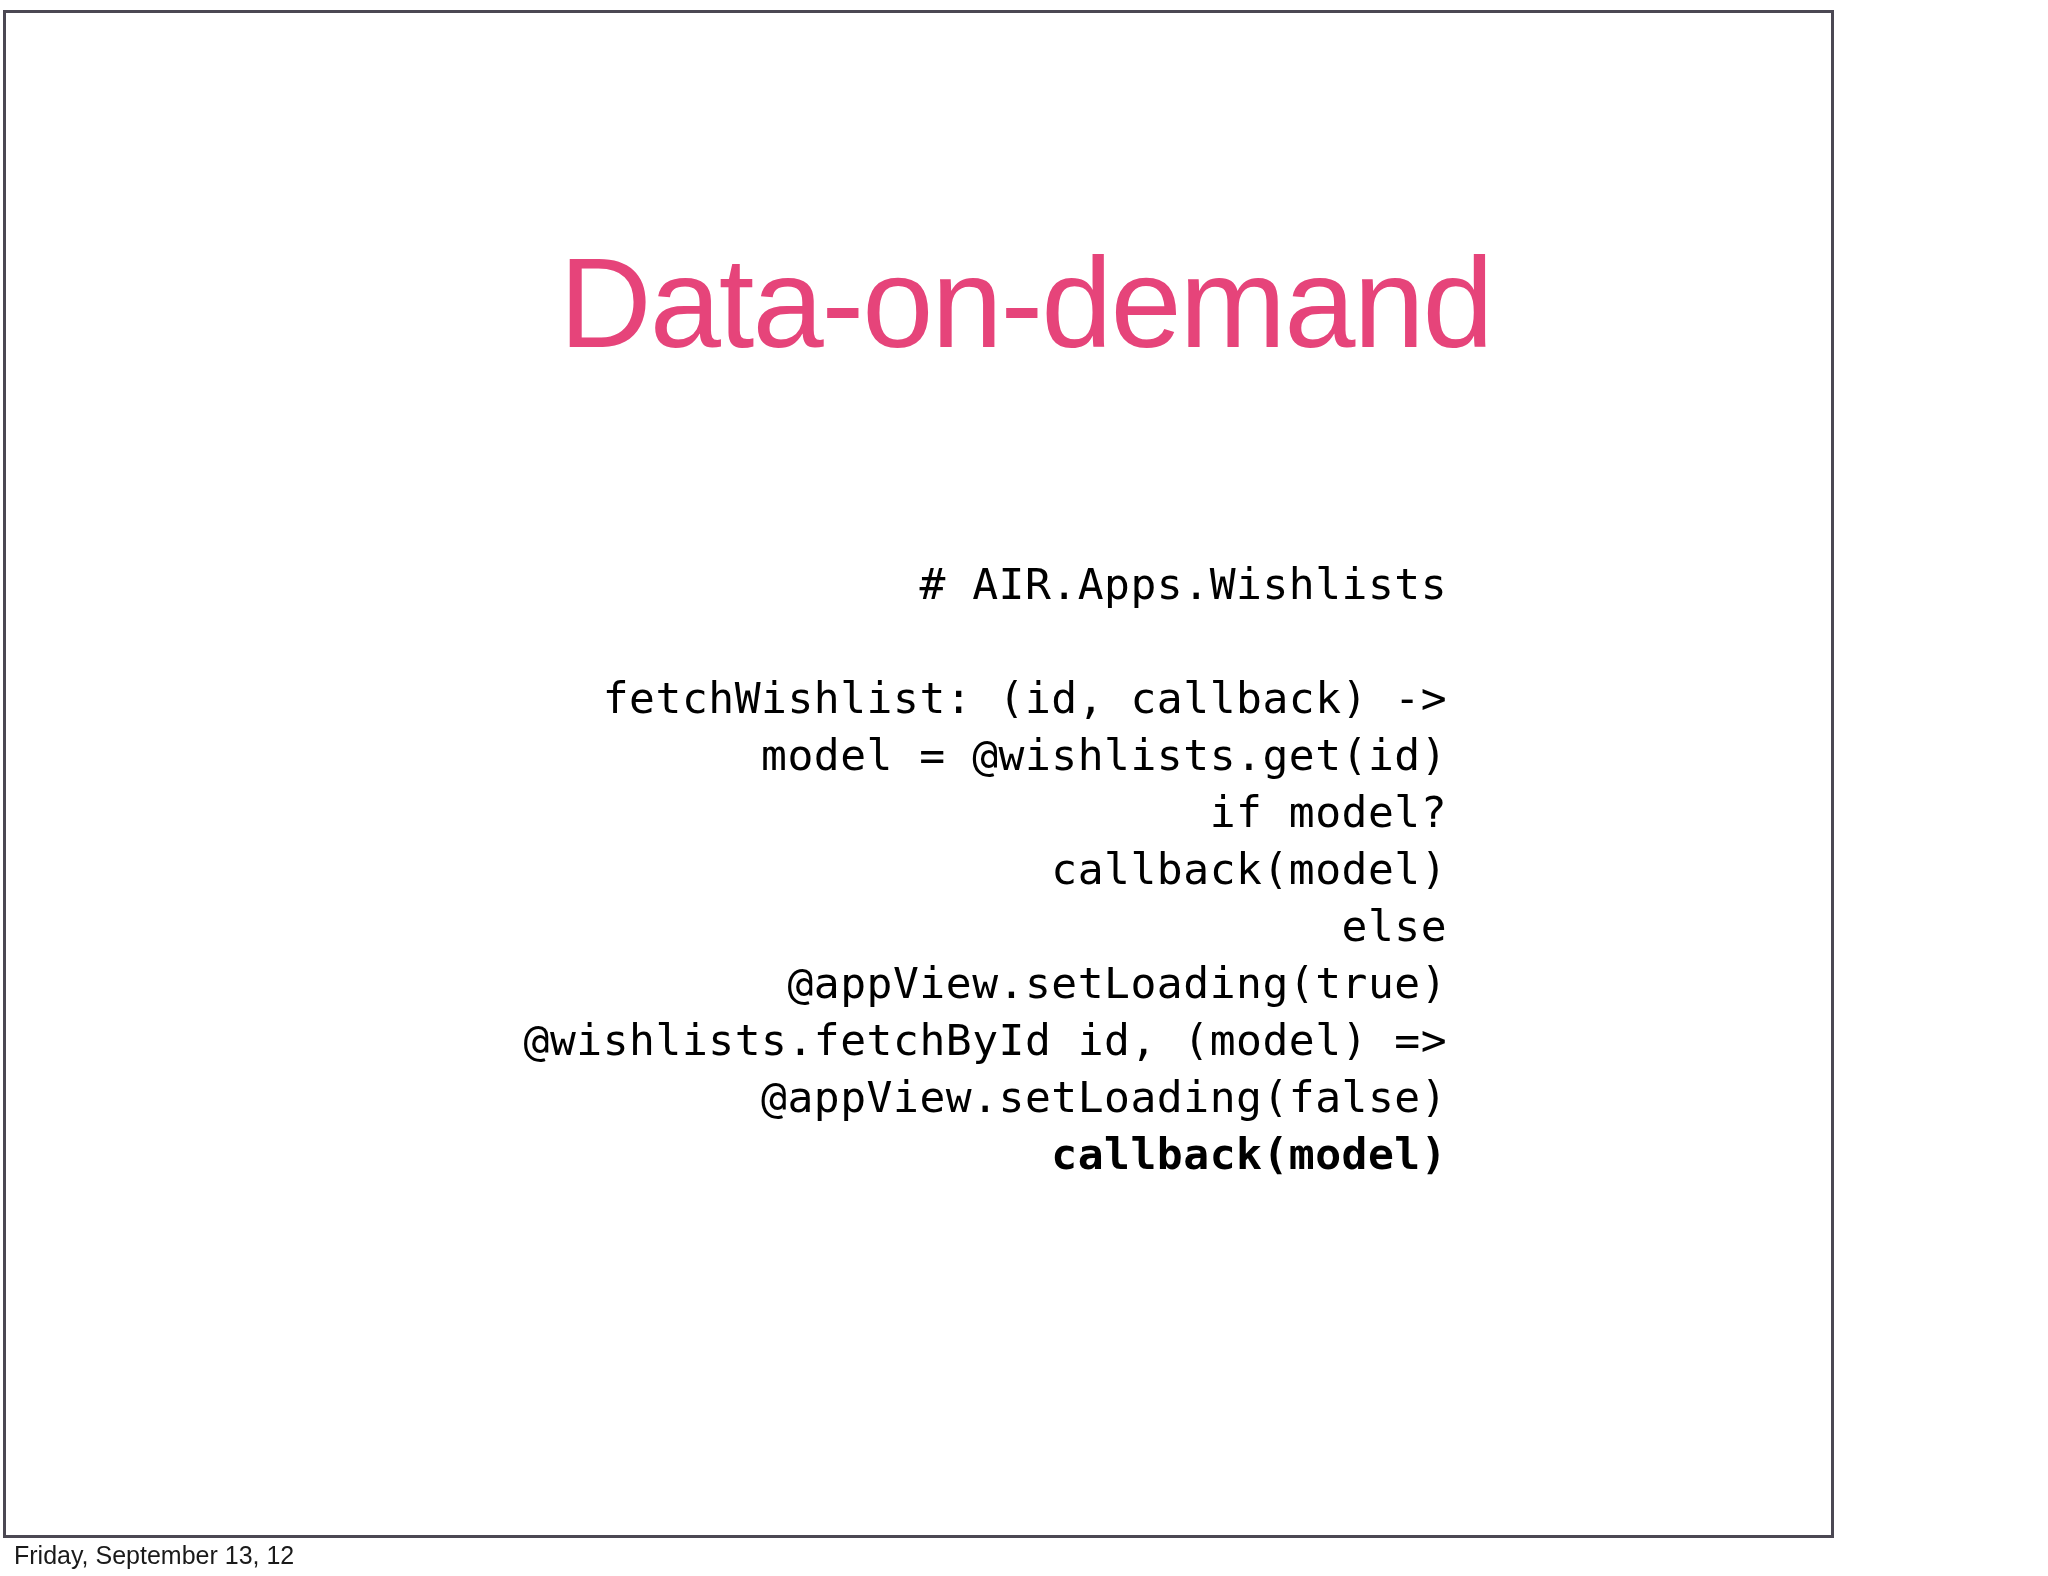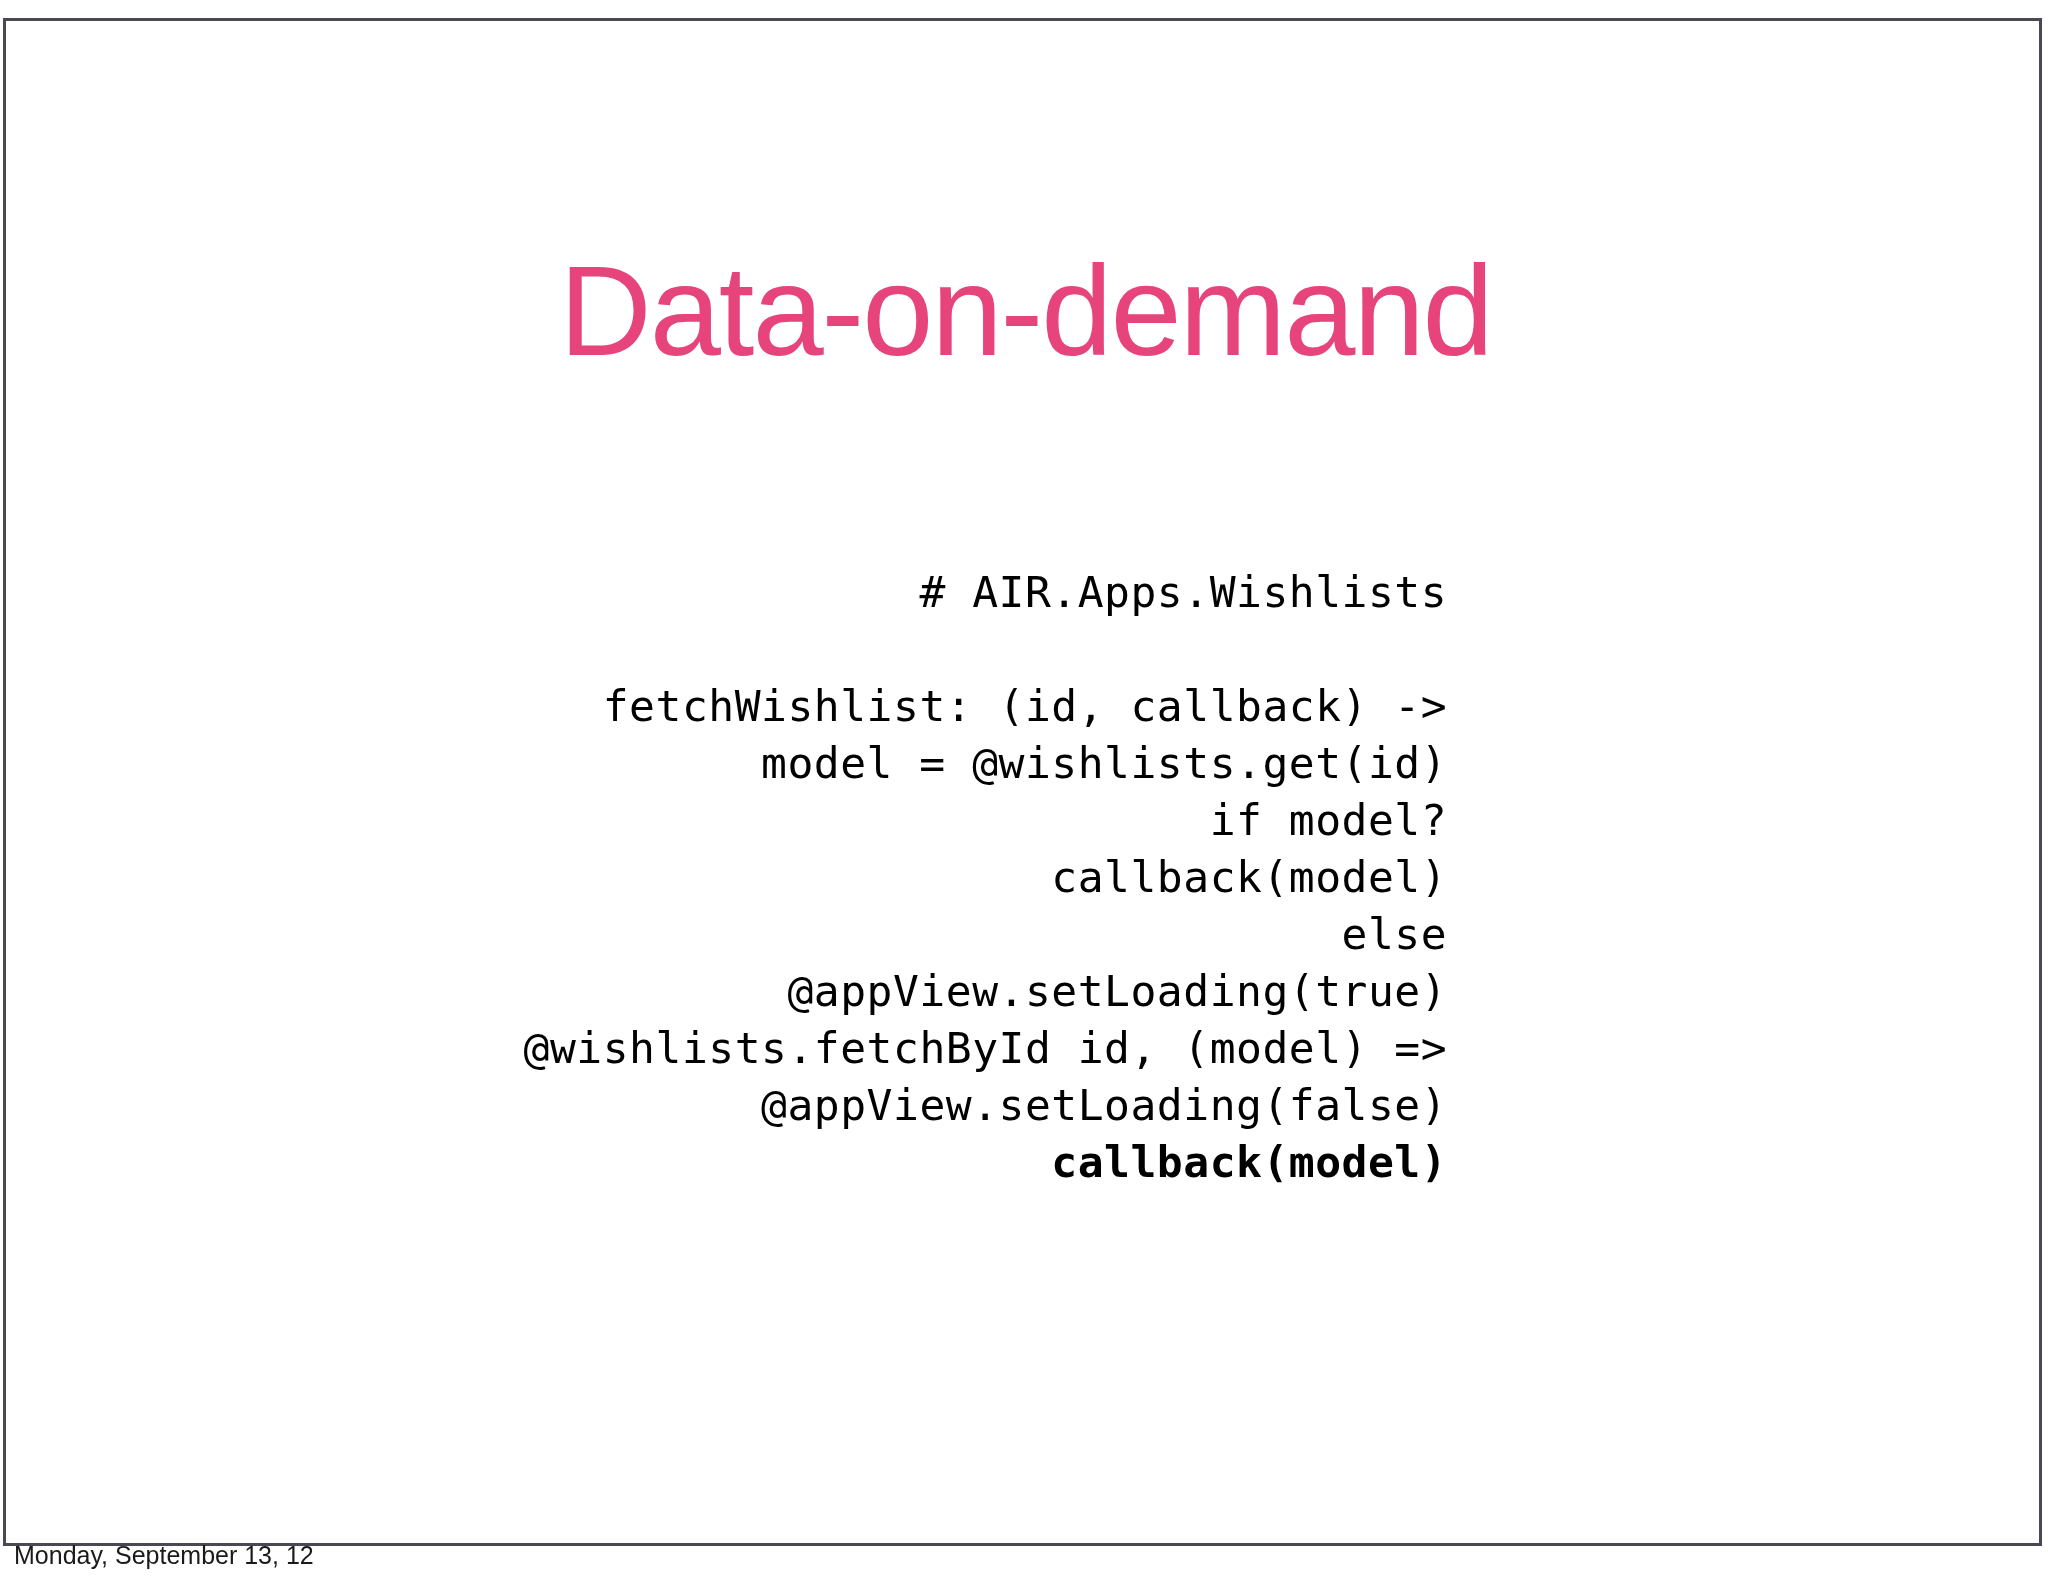--- a/index.html
+++ b/index.html
@@ -11,22 +11,22 @@
   body {
     width: 2048px;
     height: 1576px;
     font-family: "Liberation Sans", sans-serif;
     overflow: hidden;
   }
 
   .slide-frame {
     position: absolute;
     left: 3px;
-    top: 18px;
-    width: 2039px;
+    top: 10px;
+    width: 1831px;
     height: 1528px;
     box-sizing: border-box;
     border: 3px solid #4b4853;
     background: #ffffff;
     overflow: hidden;
   }
 
   .slide-title {
     position: absolute;
     left: 0;
@@ -81,13 +81,13 @@
 <body>
 
 <div class="slide-frame">
 
   <h1 class="slide-title">Data-on-demand</h1>
 
   <pre class="code-block"><code><div class="code-line"># AIR.Apps.Wishlists</div><div class="code-line blank">&nbsp;</div><div class="code-line">fetchWishlist: (id, callback) -&gt;</div><div class="code-line">  model = @wishlists.get(id)</div><div class="code-line">  if model?</div><div class="code-line">    callback(model)</div><div class="code-line">  else</div><div class="code-line">    @appView.setLoading(true)</div><div class="code-line">    @wishlists.fetchById id, (model) =&gt;</div><div class="code-line">      @appView.setLoading(false)</div><div class="code-line bold">      callback(model)</div></code></pre>
 
 </div>
 
-<div class="footer-note">Monday, September 13, 12</div>
+<div class="footer-note">Friday, September 13, 12</div>
 
 </body></html>

